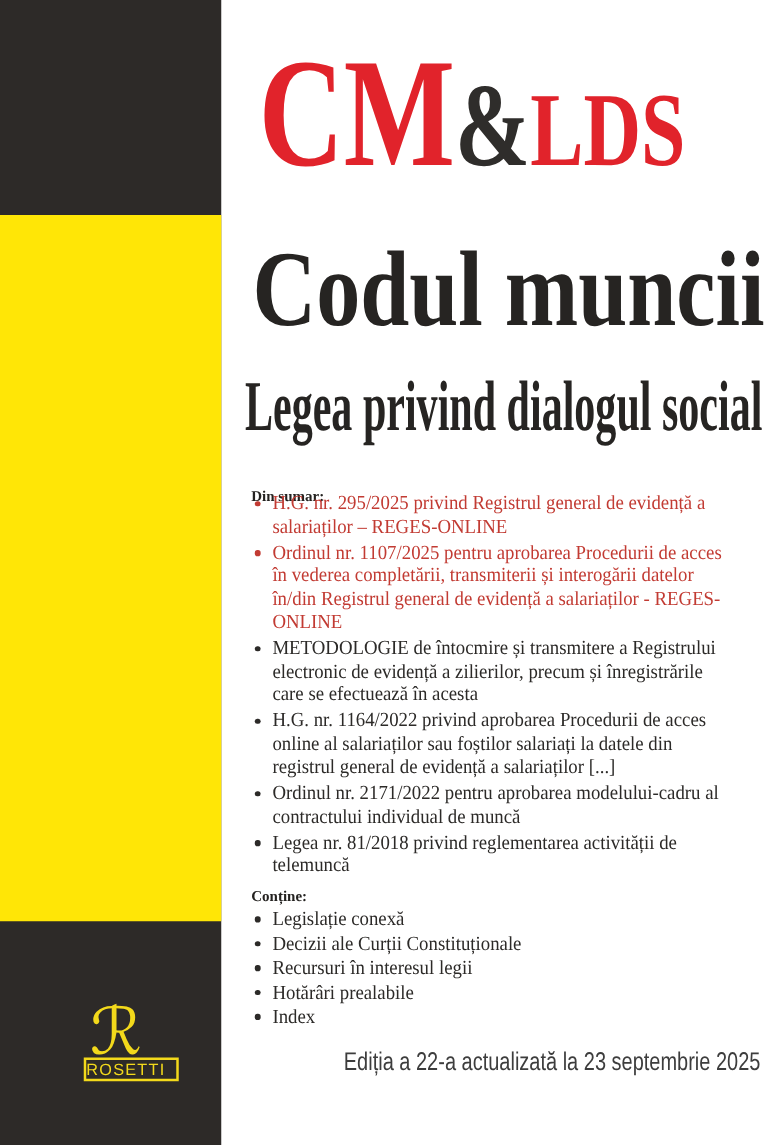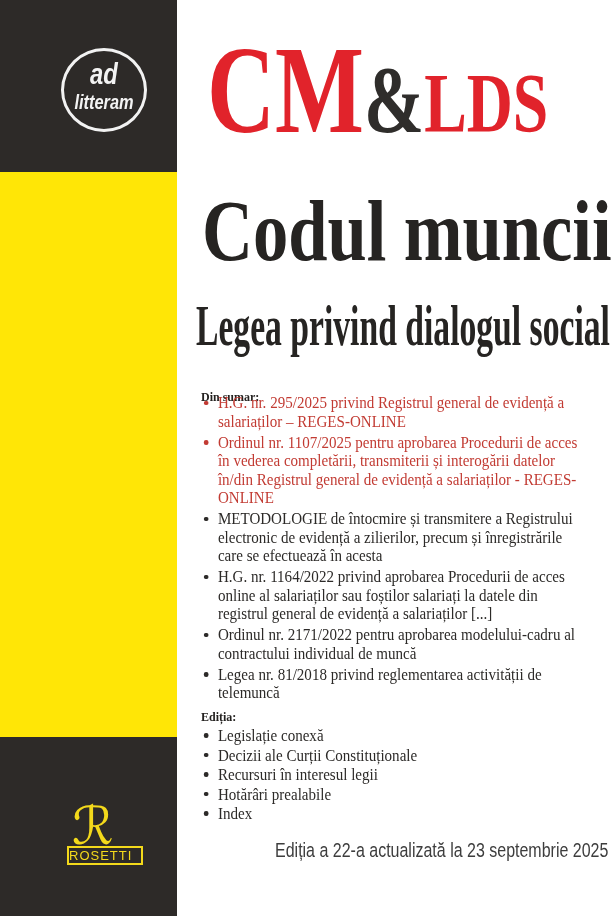--- a/index.html
+++ b/index.html
@@ -50,45 +50,41 @@
                text-align:left;letter-spacing:1px;}
 </style>
 </head>
 <body>
 
 <div class="page">
 
   <div class="leftbar"></div>
   <div class="yellowband"></div>
 
-  <div class="adlit">
-    <div class="ad">ad</div>
-    <div class="litteram">litteram</div>
-  </div>
 
   <div class="mast">
     <span class="cm">CM</span>
     <span class="amp">&amp;</span>
     <span class="lds">LDS</span>
   </div>
 
   <div class="title">Codul muncii</div>
   <div class="subtitle">Legea privind dialogul social</div>
 
   <div class="h-list h-din">Din sumar:</div>
   <div class="blist list1">
       <div class="li red"><span class="dot"></span><span>H.G. nr. 295/2025 privind Registrul general de evidență a<br>salariaților – REGES-ONLINE</span></div>
       <div class="li red"><span class="dot"></span><span>Ordinul nr. 1107/2025 pentru aprobarea Procedurii de acces<br>în vederea completării, transmiterii și interogării datelor<br>în/din Registrul general de evidență a salariaților - REGES-<br>ONLINE</span></div>
       <div class="li"><span class="dot"></span><span>METODOLOGIE de întocmire și transmitere a Registrului<br>electronic de evidență a zilierilor, precum și înregistrările<br>care se efectuează în acesta</span></div>
       <div class="li"><span class="dot"></span><span>H.G. nr. 1164/2022 privind aprobarea Procedurii de acces<br>online al salariaților sau foștilor salariați la datele din<br>registrul general de evidență a salariaților [...]</span></div>
       <div class="li"><span class="dot"></span><span>Ordinul nr. 2171/2022 pentru aprobarea modelului-cadru al<br>contractului individual de muncă</span></div>
       <div class="li"><span class="dot"></span><span>Legea nr. 81/2018 privind reglementarea activității de<br>telemuncă</span></div>
     </div>
 
-  <div class="h-list h-con">Ediția:</div>
+  <div class="h-list h-con">Conține:</div>
   <div class="blist list2">
       <div class="li"><span class="dot"></span><span>Legislație conexă</span></div>
       <div class="li"><span class="dot"></span><span>Decizii ale Curții Constituționale</span></div>
       <div class="li"><span class="dot"></span><span>Recursuri în interesul legii</span></div>
       <div class="li"><span class="dot"></span><span>Hotărâri prealabile</span></div>
       <div class="li"><span class="dot"></span><span>Index</span></div>
     </div>
 
   <div class="edition">Ediția a 22-a actualizată la 23 septembrie 2025</div>
 

